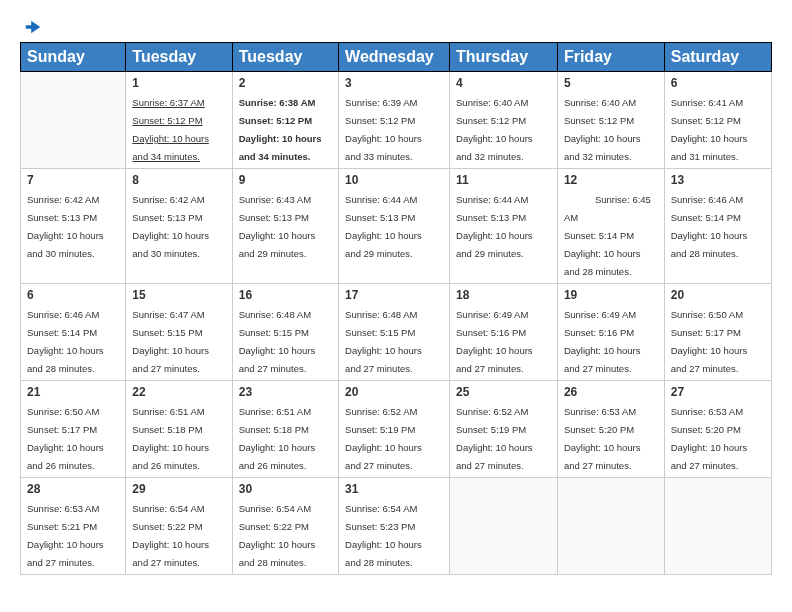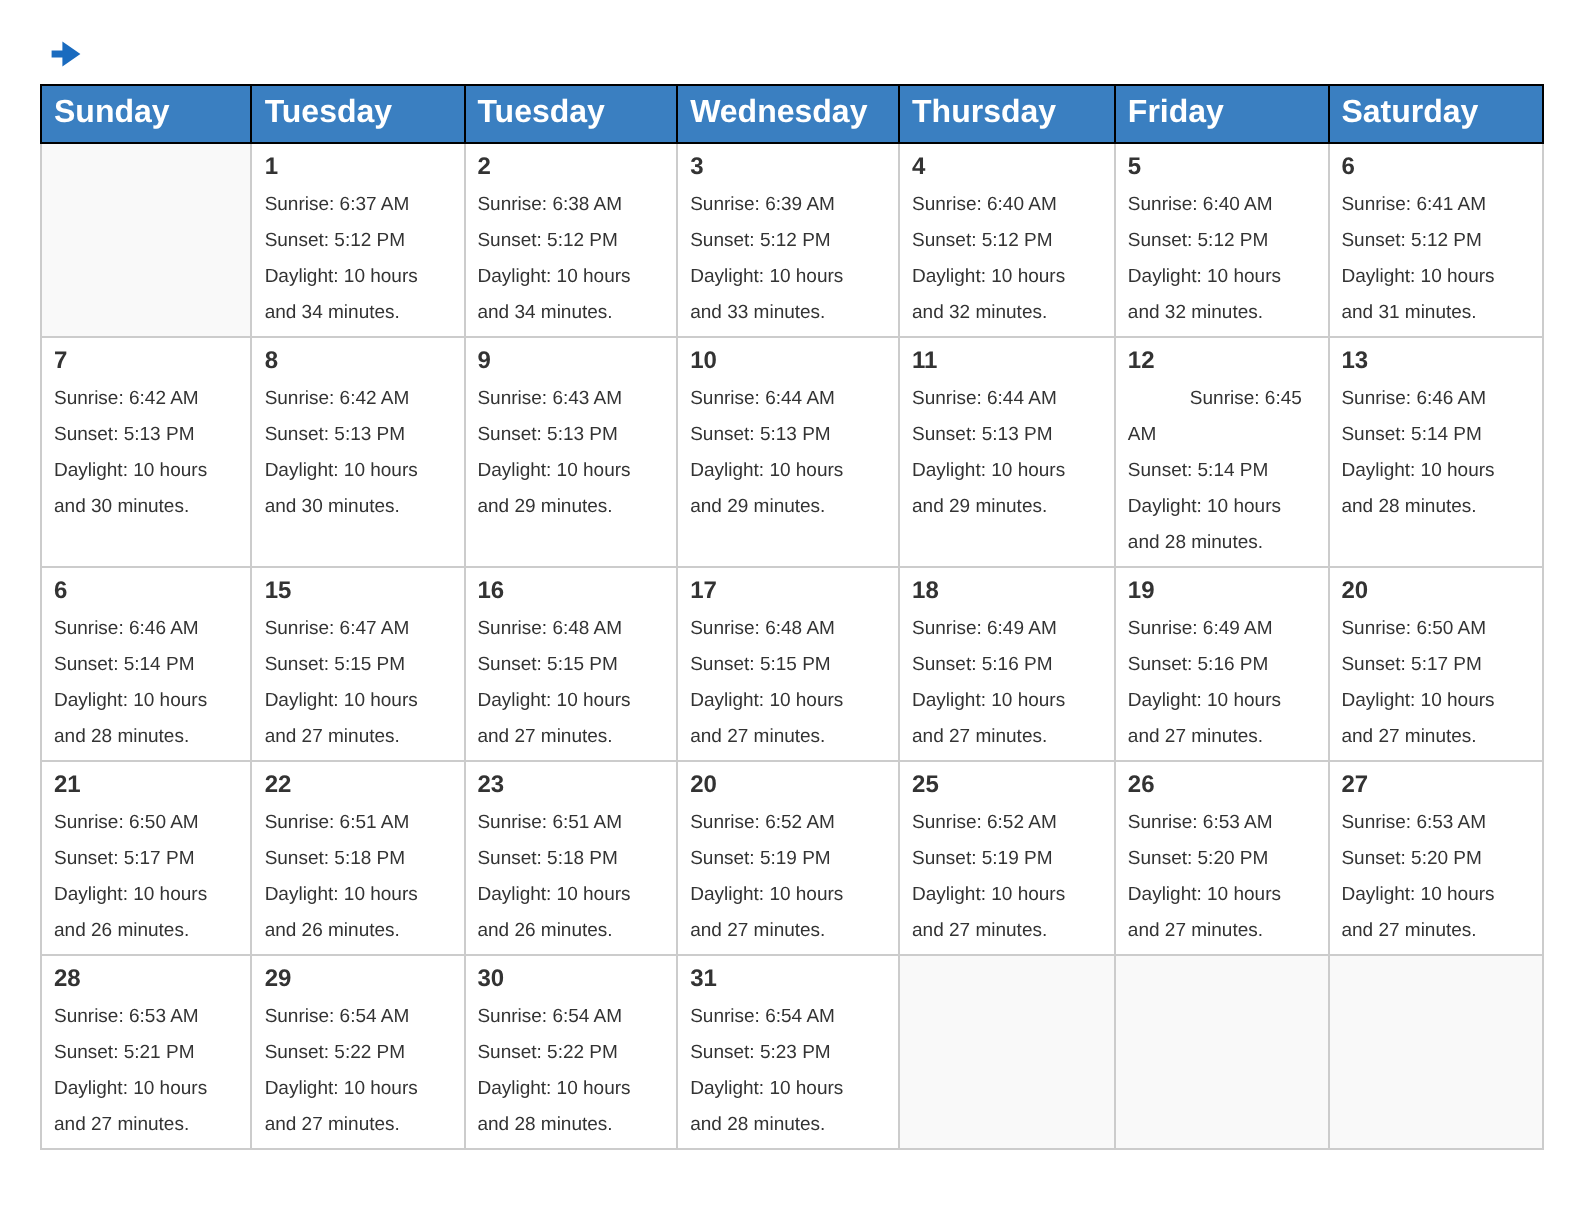--- a/index.html
+++ b/index.html
@@ -114,25 +114,25 @@
           <th>Tuesday</th>
           <th>Wednesday</th>
           <th>Thursday</th>
           <th>Friday</th>
           <th>Saturday</th>
         </tr>
       </thead>
     <tbody id="calendar-body">
         <tr>
           <td class="empty"></td>
-          <td><span class="day-num">1</span><span class="day-info" style="white-space: pre-line;">Sunrise: 6:37 AM
+          <td><span class="day-num">1</span><span class="day-info" style="white-space: pre-line; text-decoration: underline;">Sunrise: 6:37 AM
 Sunset: 5:12 PM
 Daylight: 10 hours
 and 34 minutes.</span></td>
-          <td><span class="day-num">2</span><span class="day-info" style="white-space: pre-line;">Sunrise: 6:38 AM
+          <td><span class="day-num">2</span><span class="day-info" style="white-space: pre-line; font-weight: bold;">Sunrise: 6:38 AM
 Sunset: 5:12 PM
 Daylight: 10 hours
 and 34 minutes.</span></td>
           <td><span class="day-num">3</span><span class="day-info" style="white-space: pre-line;">Sunrise: 6:39 AM
 Sunset: 5:12 PM
 Daylight: 10 hours
 and 33 minutes.</span></td>
           <td><span class="day-num">4</span><span class="day-info" style="white-space: pre-line;">Sunrise: 6:40 AM
 Sunset: 5:12 PM
 Daylight: 10 hours

